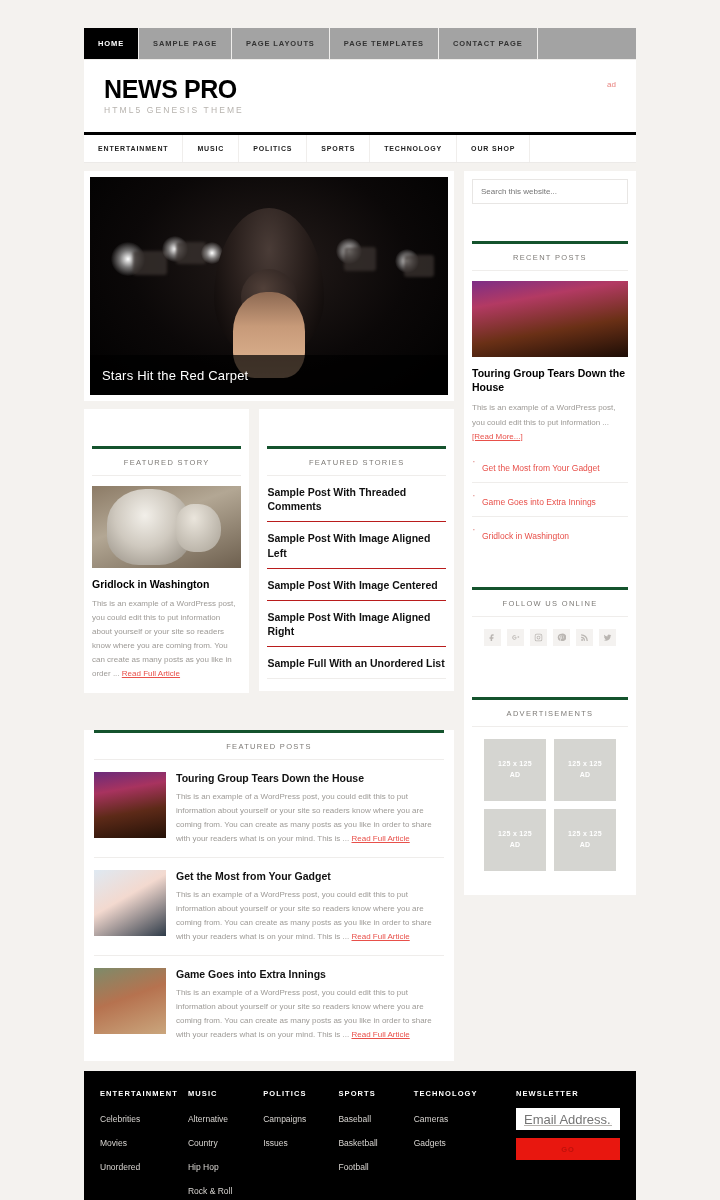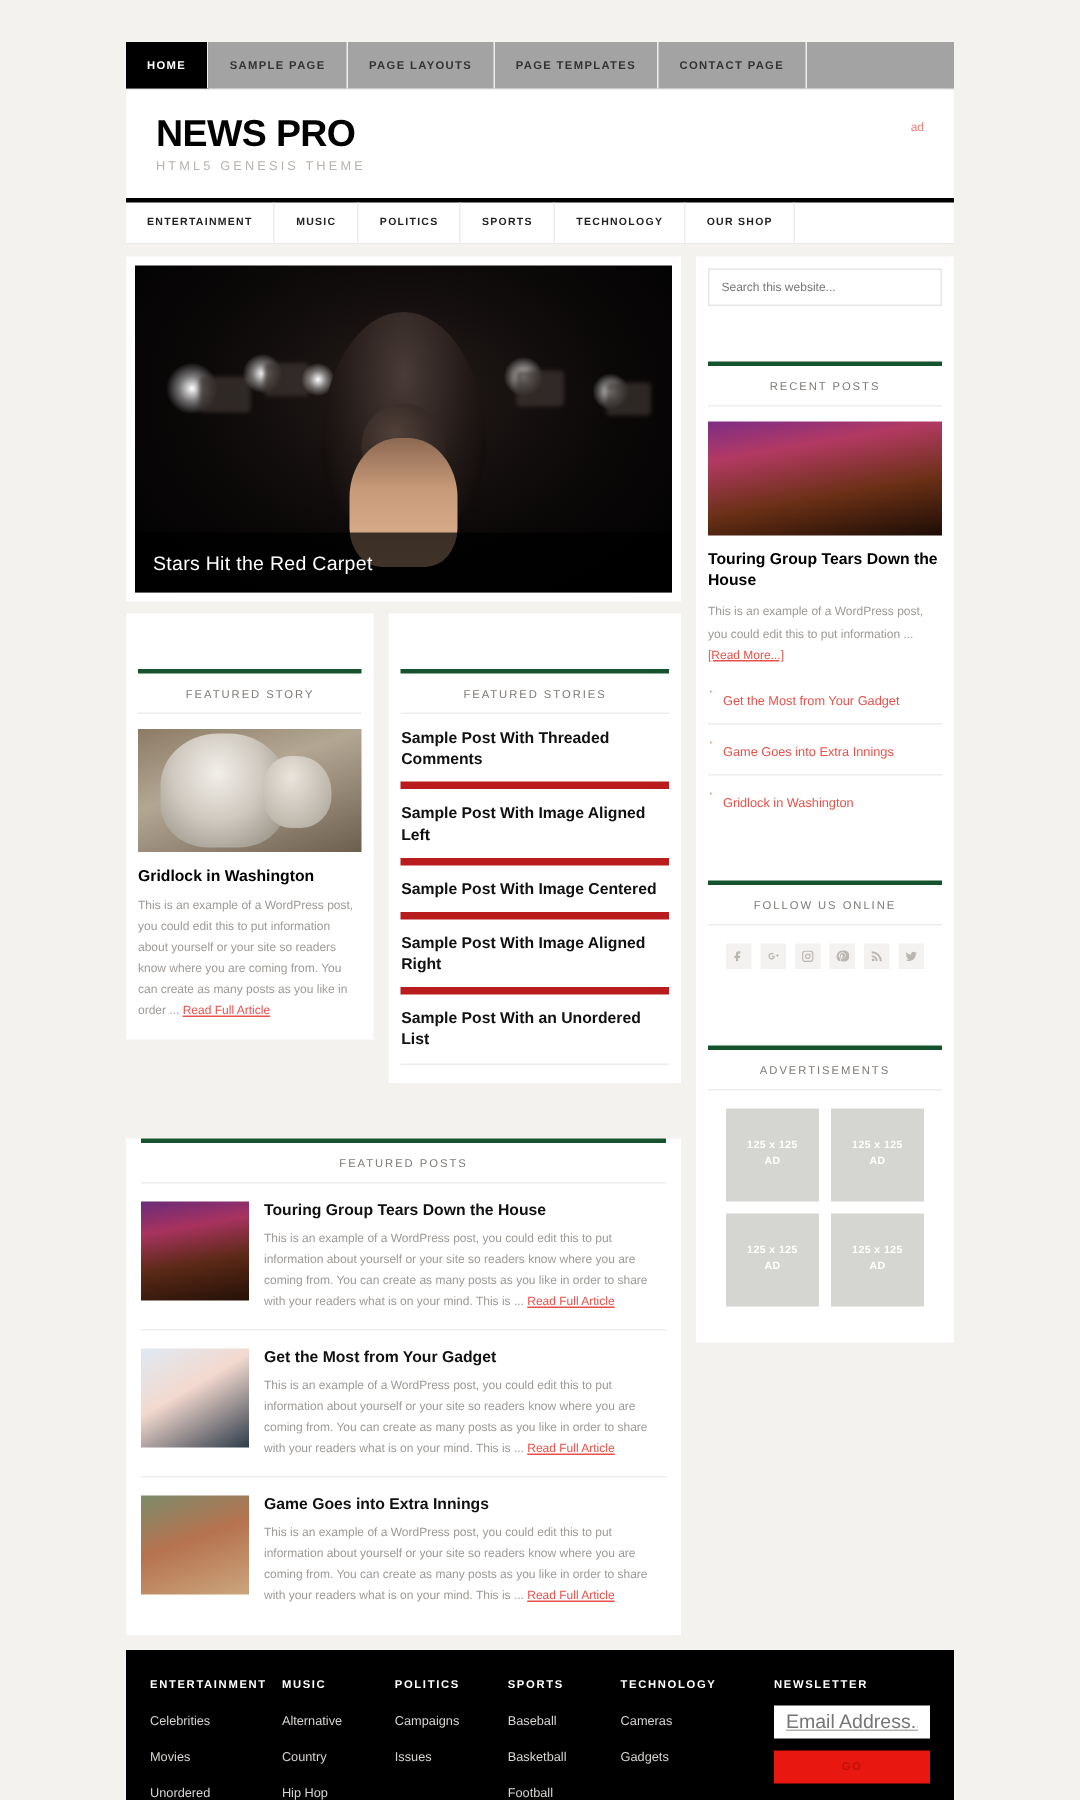--- a/index.html
+++ b/index.html
@@ -91,21 +91,21 @@
   .fs-img .face { position:absolute; left:10%; top:4%; width:56%; height:92%;
     background: radial-gradient(ellipse at 45% 35%, #f2efe9 0%, #cfc9bf 45%, #9d968b 85%);
     border-radius: 46% 46% 38% 38%; }
   .fs-img .hand { position:absolute; right:14%; top:22%; width:30%; height:58%;
     background: radial-gradient(ellipse at 40% 30%, #eae5dc, #a9a296);
     border-radius: 40% 50% 45% 40%; }
   .fs-title { font-size: 10.5px; font-weight: 700; color: #000; margin: 10px 0 7px; }
   .fs-text { font-size: 8px; line-height: 1.75; color: #9d9a96; }
   .readlink { color: #e8504a; }
 
-  .fr-item { padding: 9px 0 8px; border-bottom: 5px solid #b91c1c; }
+  .fr-item { padding: 9px 0 8px; border-bottom: 1px solid #b91c1c; }
   .fr-item:last-child { border-bottom: 1px solid #efedeb; }
   .fr-item a { font-size: 10.5px; font-weight: 700; color: #111; line-height: 1.35; display: block; text-decoration: none; }
 
   
   .fposts { background: #fff; margin-top: 8px; padding: 0 10px 8px; }
   .fp-item { display: flex; gap: 10px; padding: 12px 0 11px; border-bottom: 1px solid #efedeb; }
   .fp-item:last-child { border-bottom: none; }
   .fp-thumb { width: 72px; height: 66px; flex: 0 0 72px; overflow: hidden; }
   .fp-body { flex: 1; }
   .fp-title { font-size: 10.5px; font-weight: 700; color: #111; margin-bottom: 6px; }
@@ -230,21 +230,21 @@
               <div class="fr-item">
                 <a href="#">Sample Post With Image Aligned Left</a>
               </div>
               <div class="fr-item">
                 <a href="#">Sample Post With Image Centered</a>
               </div>
               <div class="fr-item">
                 <a href="#">Sample Post With Image Aligned Right</a>
               </div>
               <div class="fr-item">
-                <a href="#">Sample Post With an Unordered List</a>
+                <a href="#">Sample Full With an Unordered List</a>
               </div>
             </div>
         </section>
 
       </div>
 
       <section class="fposts">
         <div class="wtitle">FEATURED POSTS</div>
         <div class="fp-list">
             <div class="fp-item">

